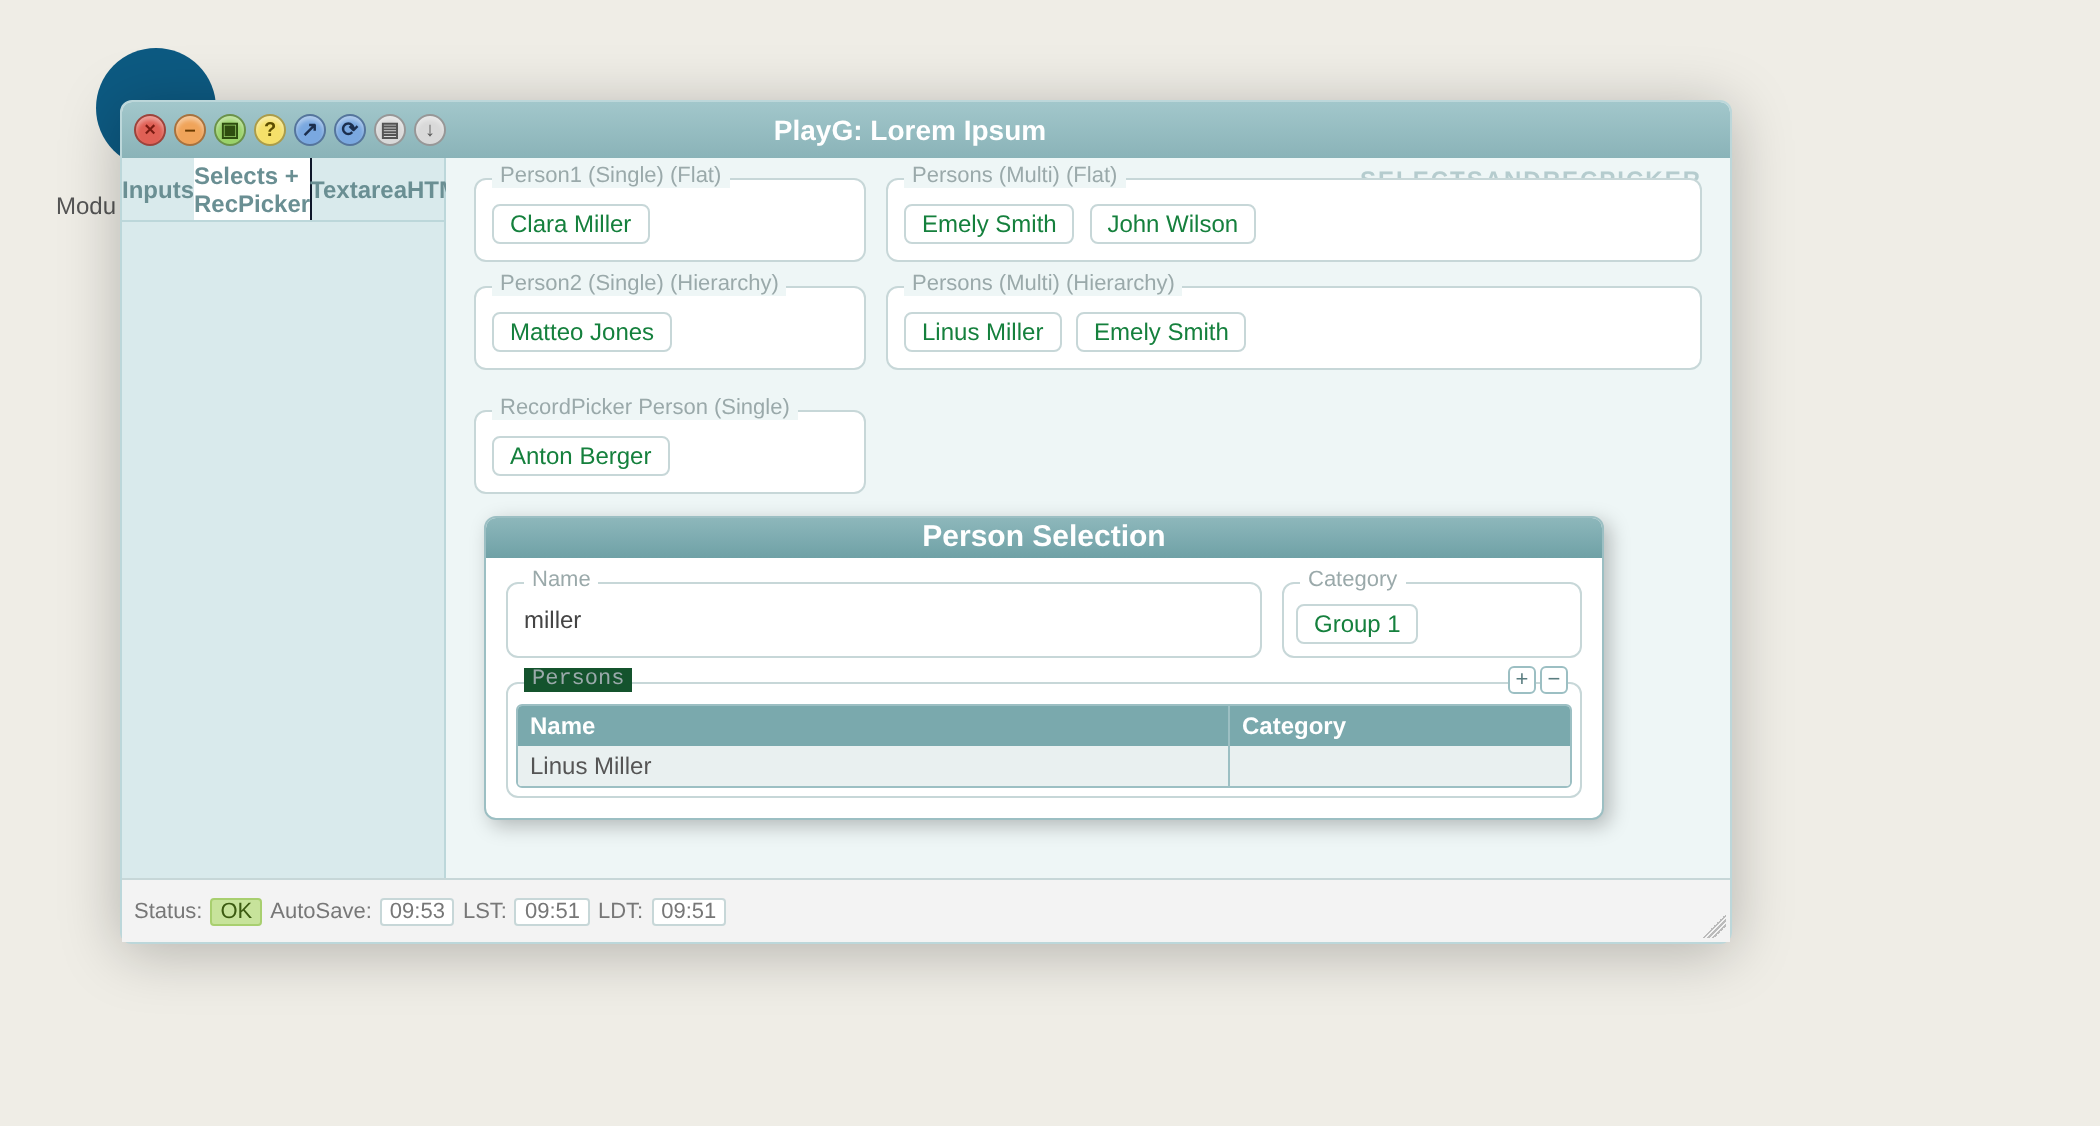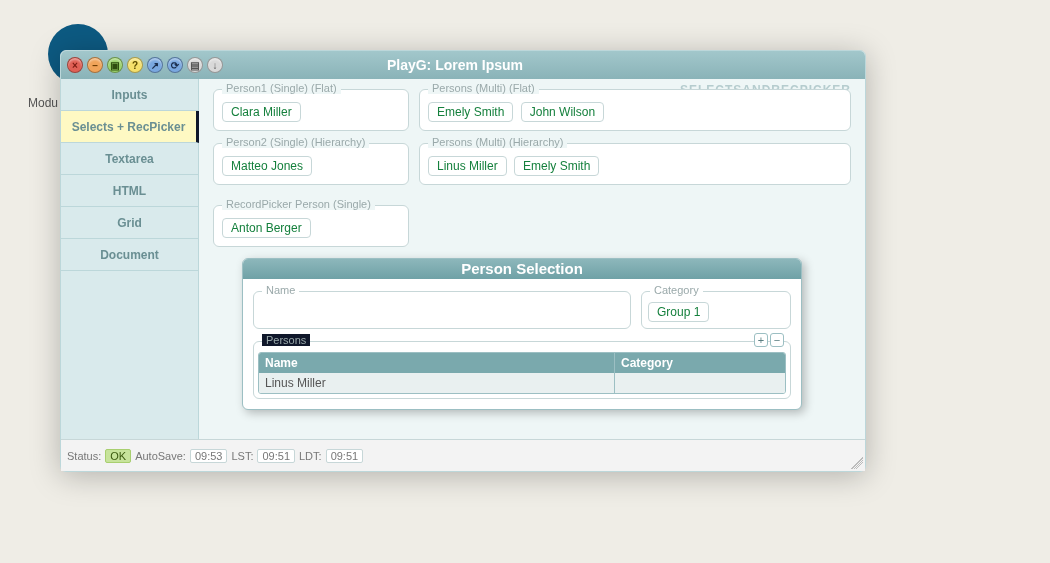--- a/index.html
+++ b/index.html
@@ -62,37 +62,37 @@
   .wbtn.green { background:#9ad26a; color:#2e4d0f;}
   .wbtn.yellow { background:#f5e06a; color:#5c4d00;}
   .wbtn.blue { background:#7aa8e0; color:#1b2e4d;}
   .wbtn.grey { background:#d9d9d9; color:#555;}
 
   .body {
     display: flex;
     min-height: 360px;
   }
   .sidebar {
-    width: 138px;
+    width: 162px;
     background: #d9eaec;
     border-right: 1px solid #bcd7da;
-    display: flex; flex-direction: column;
+    display: flex; flex-direction: row;
   }
   .tab {
     height: 32px;
     display: flex; align-items: center; justify-content: center;
     color: #6a8f93;
     font-weight: bold;
     border-bottom: 1px solid #bcd7da;
     cursor: pointer;
   }
   .tab.active {
-    background: #fef9c3;
+    background: #ffffff;
     color: #6a8f93;
-    border-right: 3px solid #0f172a;
+    border-right: 1px solid #0f172a;
     margin-right: -1px;
   }
 
   .content {
     flex: 1;
     padding: 10px 14px;
     background: #eef6f6;
     position: relative;
   }
   .section-label {
@@ -290,28 +290,29 @@
     <div class="resize"></div>
   </div>
 </div>
 
 <div class="popup">
   <div class="popup-titlebar">Person Selection</div>
   <div class="popup-body">
     <div class="popup-row">
       <div class="pfield name">
         <span class="pfield-legend">Name</span>
+        <input class="pinput" value="miller" style="">
       </div>
       <div class="pfield cat">
         <span class="pfield-legend">Category</span>
         <span class="chip" style="margin:0;">Group 1</span>
       </div>
     </div>
     <div class="persons-box">
-      <span class="pfield-legend" style="background:#0f172a;">Persons</span>
+      <span class="pfield-legend" style="background:#14532d;font-family:Liberation Mono, monospace;">Persons</span>
       <div class="pm-btns">
         <div class="pm-btn">+</div>
         <div class="pm-btn">−</div>
       </div>
       <div class="ptable">
         <div class="pthead">
           <div class="pcol-name">Name</div>
           <div class="pcol-cat">Category</div>
         </div>
         <div class="prow">

